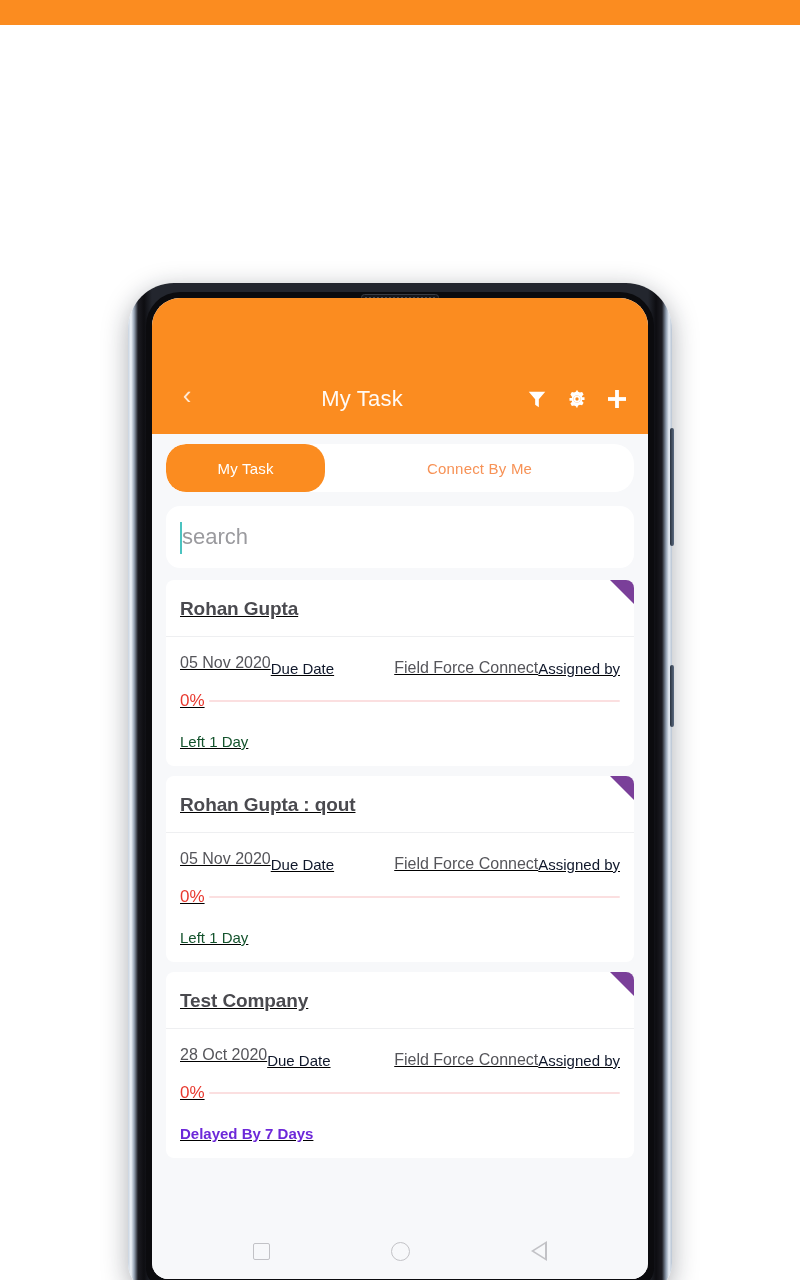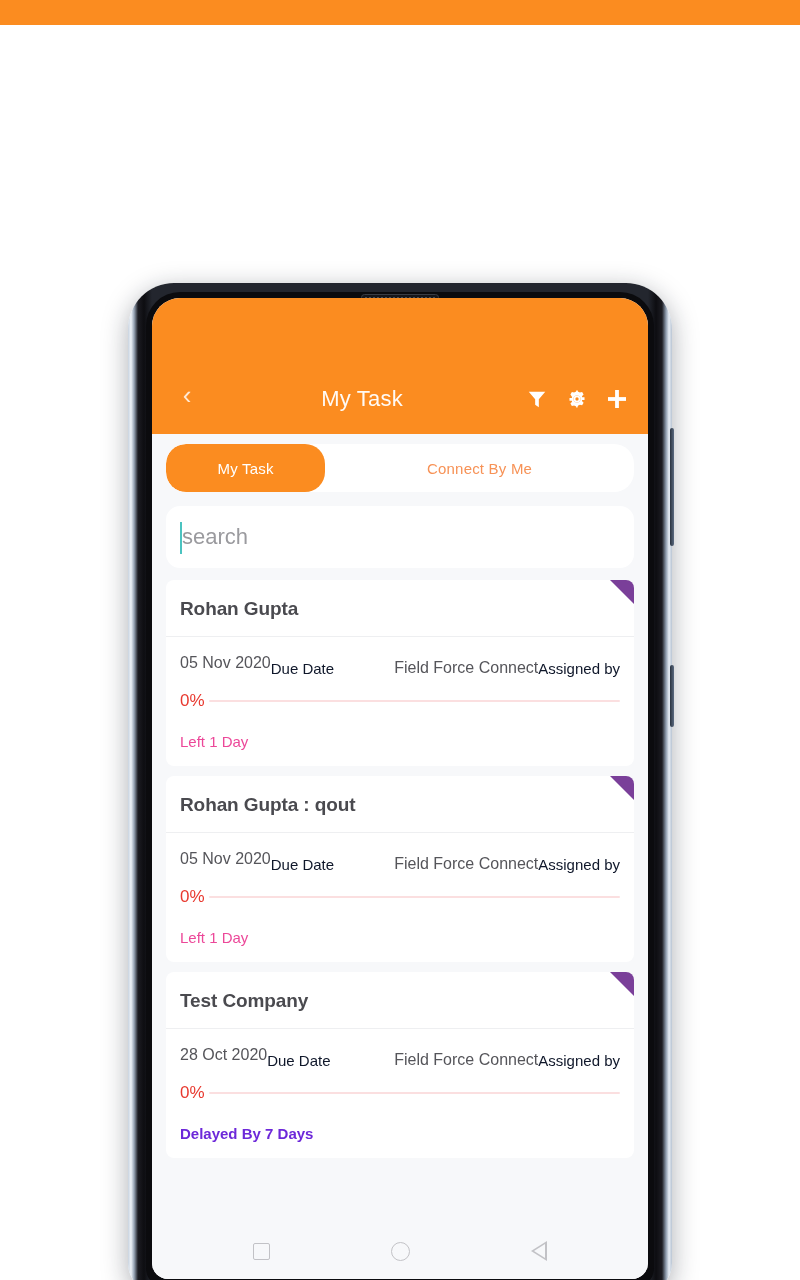--- a/index.html
+++ b/index.html
@@ -193,21 +193,21 @@
     height: 32px;
     background: #4bc3c0;
   }
   .search-text {
     font-size: 22px;
     color: #9a9a9e;
     padding-left: 2px;
   }
 
   
-  .cards { padding: 12px 14px 0 14px; }
+  .cards { padding: 12px 14px 0 14px; text-decoration: underline; }
 
   .card {
     position: relative;
     background: #ffffff;
     border-radius: 8px;
     margin-bottom: 10px;
     overflow: hidden;
     padding: 0 14px;
   }
   .corner-flag {
@@ -257,21 +257,21 @@
     padding-right: 4px;
   }
   .track {
     flex: 1;
     height: 2px;
     background: #fbdfe0;
     border-radius: 2px;
   }
   .status {
     font-size: 15px;
-    color: #ec4899;
+    color: #14532d;
     padding: 22px 0 16px 0;
   }
   .status.delayed {
     color: #6d28d9;
     font-weight: bold;
   }
 
   
   .navbar {
     position: absolute;

